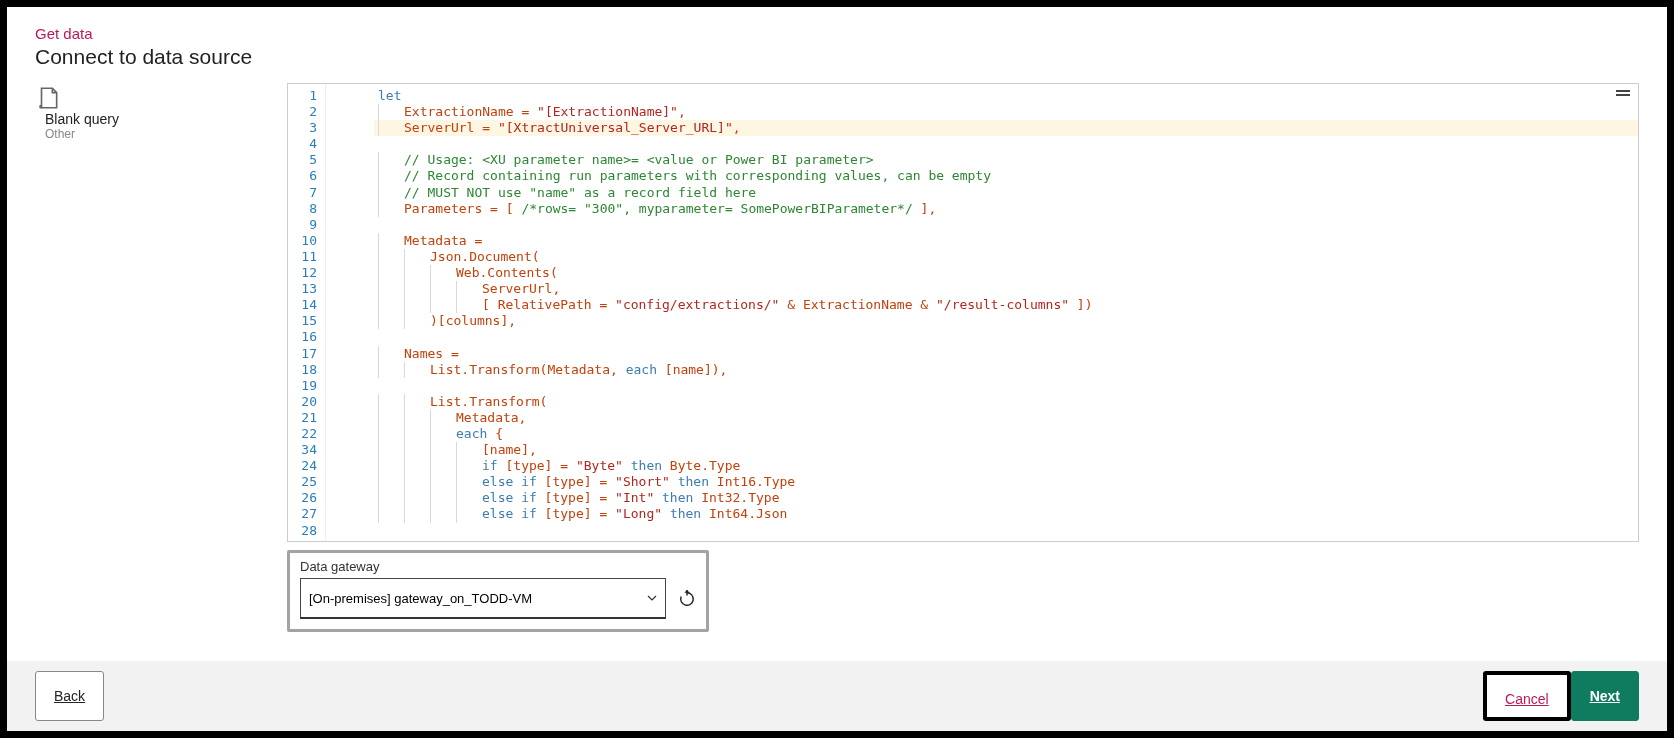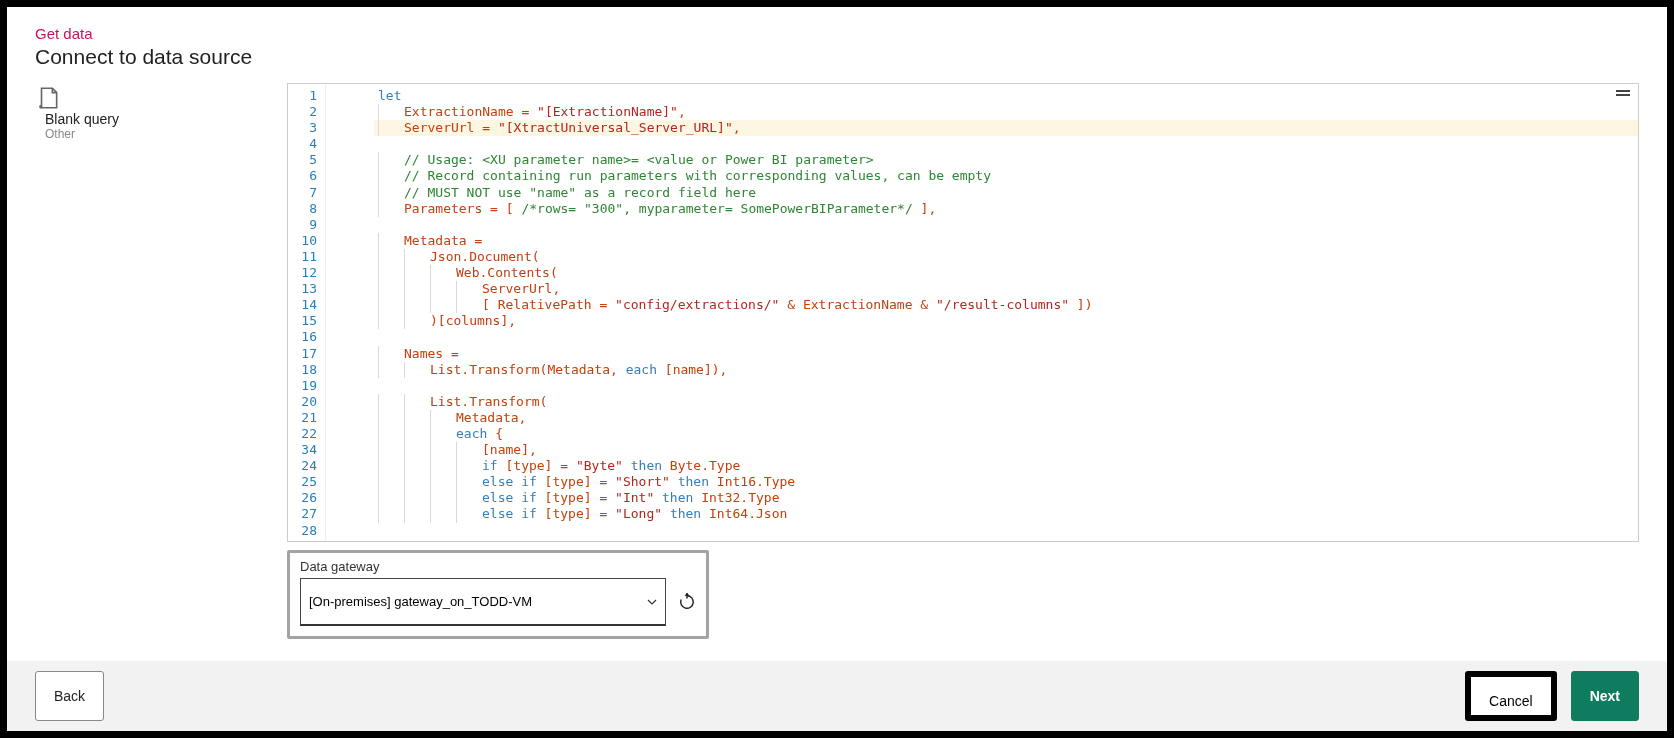--- a/index.html
+++ b/index.html
@@ -25,28 +25,28 @@
 .kw { color:#3b7db0; }
 .gr { color:#2d8633; }
 .str { color:#b3261e; }
 .blk { color:#c2410c; }
 .minmax { position:absolute; right:8px; top:6px; width:14px; height:10px; }
 .minmax::before,.minmax::after { content:""; position:absolute; width:14px; height:1.5px; background:#444; }
 .minmax::before{top:0;} .minmax::after{top:4px;}
 .gw-box { margin-top:8px; border:3px solid #a3a3a3; padding:6px 10px 10px 10px; width:422px; border-radius:2px; }
 .gw-lbl { font-size:13px; color:#333; }
 .gw-row { display:flex; align-items:center; margin-top:4px; }
-.gw-sel { flex:1; height:48px; border:1px solid #444; border-bottom:2px solid #333; padding:0 8px; display:flex; align-items:center; justify-content:space-between; font-size:13px; }
+.gw-sel { flex:1; height:41px; border:1px solid #444; border-bottom:2px solid #333; padding:0 8px; display:flex; align-items:center; justify-content:space-between; font-size:13px; }
 .chev { width:10px; height:10px; }
 .refresh { margin-left:12px; width:18px; height:18px; }
 .footer { position:absolute; left:0; bottom:0; width:100%; height:70px; background:#f2f2f2; display:flex; align-items:center; padding:0 28px; }
-.btn { height:50px; padding:16px 18px; font-size:14px; border-radius:3px; cursor:pointer; }
+.btn { height:50px; padding:16px 18px; font-size:14px; border-radius:3px; cursor:pointer;text-decoration:underline; }
 .btn-back { background:#fff; border:1px solid #888; color:#222; }
 .spacer { flex:1; }
-.btn-cancel { background:#fff; border:6px solid #000000; color:#000000; margin-right:14px; }
+.btn-cancel { background:#fff; border:4px solid #000000; color:#be185d; margin-right:0; }
 .btn-next { background:#0f7b5f; border:1px solid #0f7b5f; color:#fff; font-weight:600; }
 </style>
 </head>
 <body>
 
 <div class="frame">
   <div class="hdr">
     <div class="crumb">Get data</div>
     <div class="title">Connect to data source</div>
   </div>

